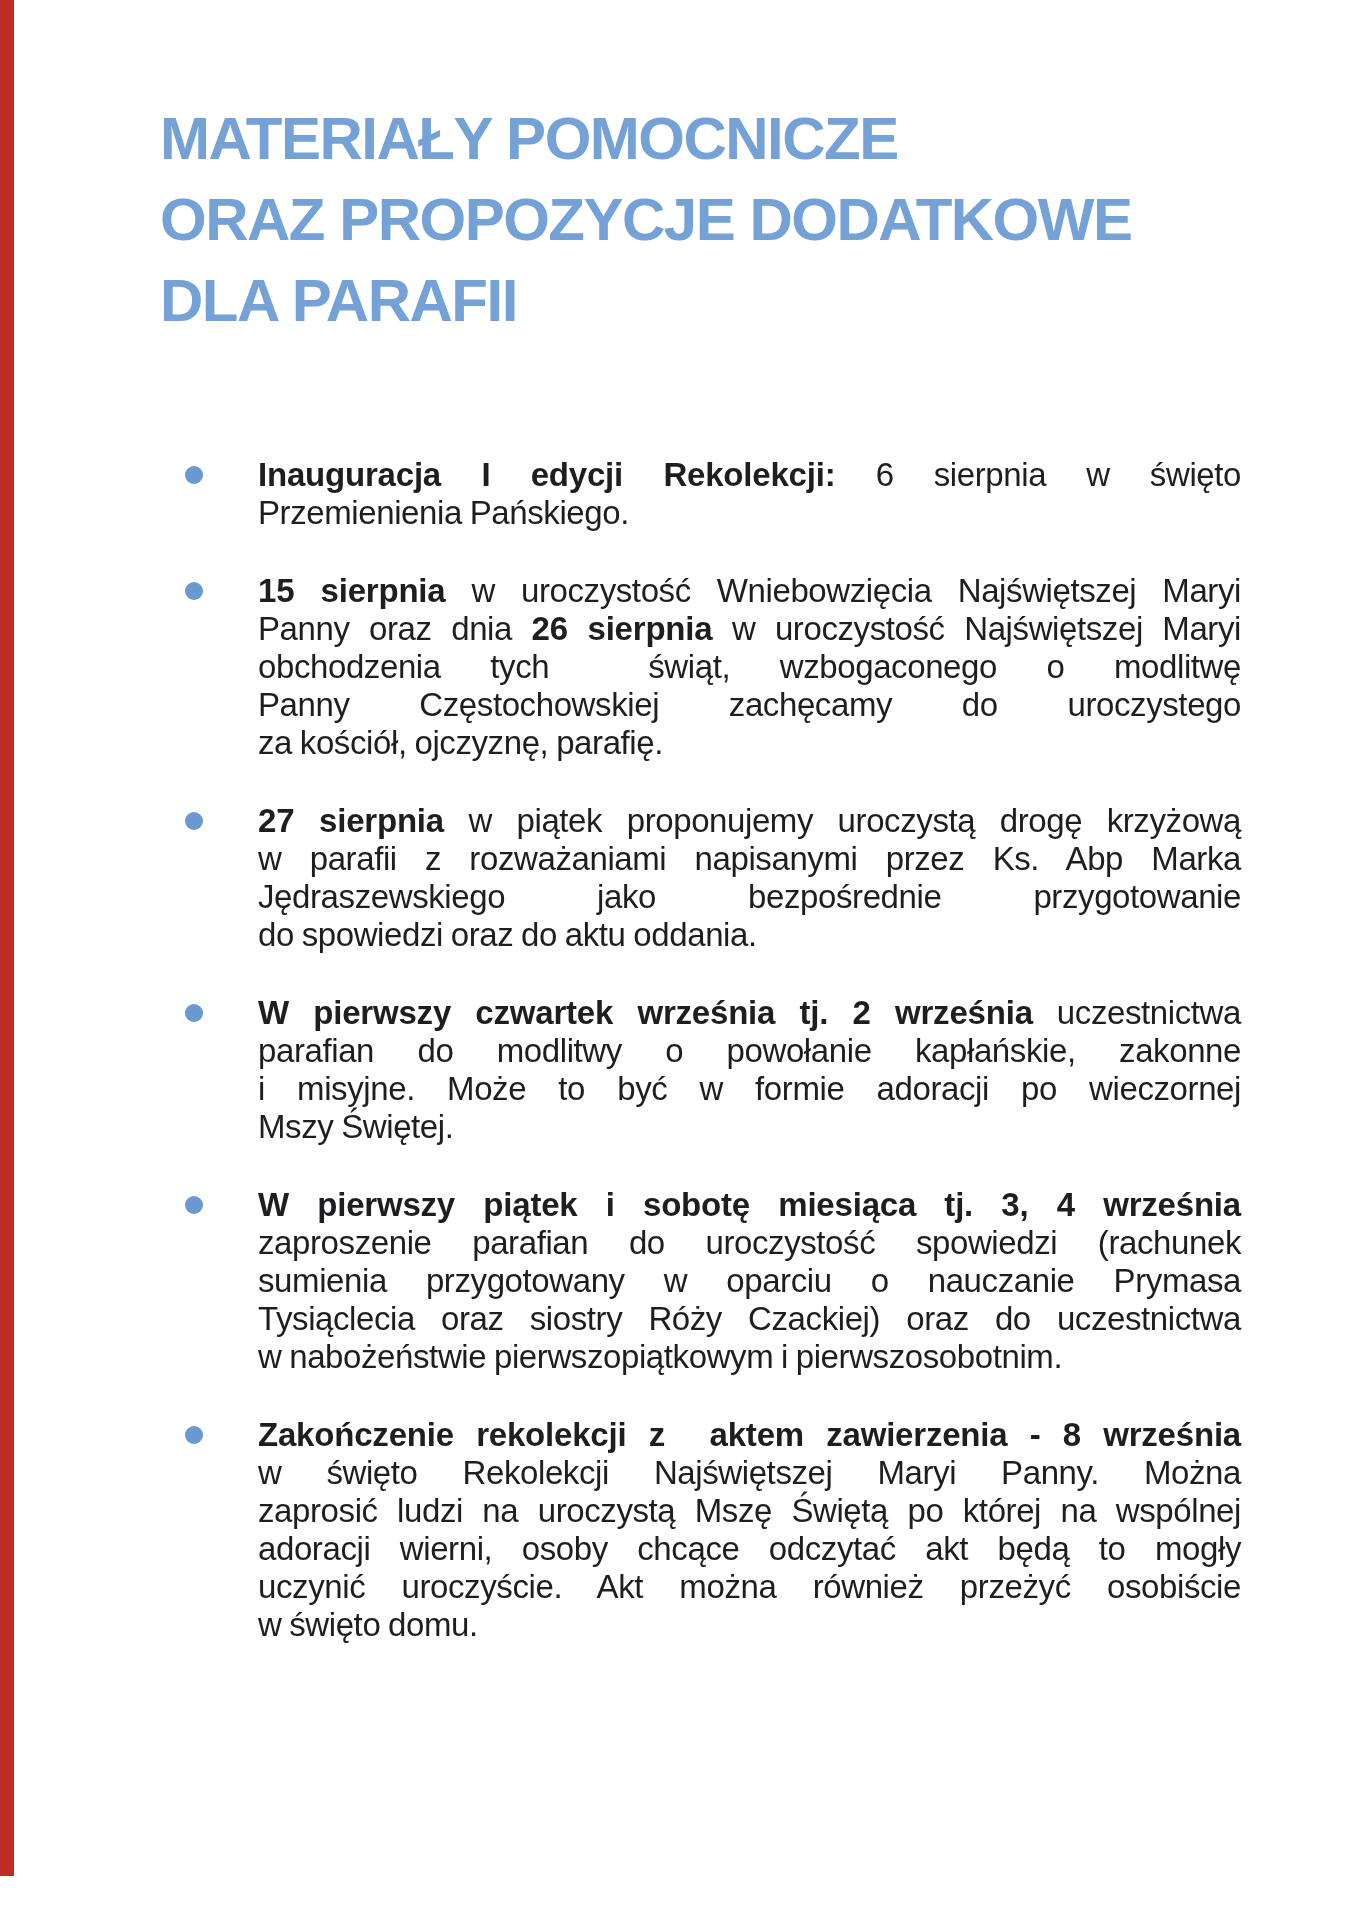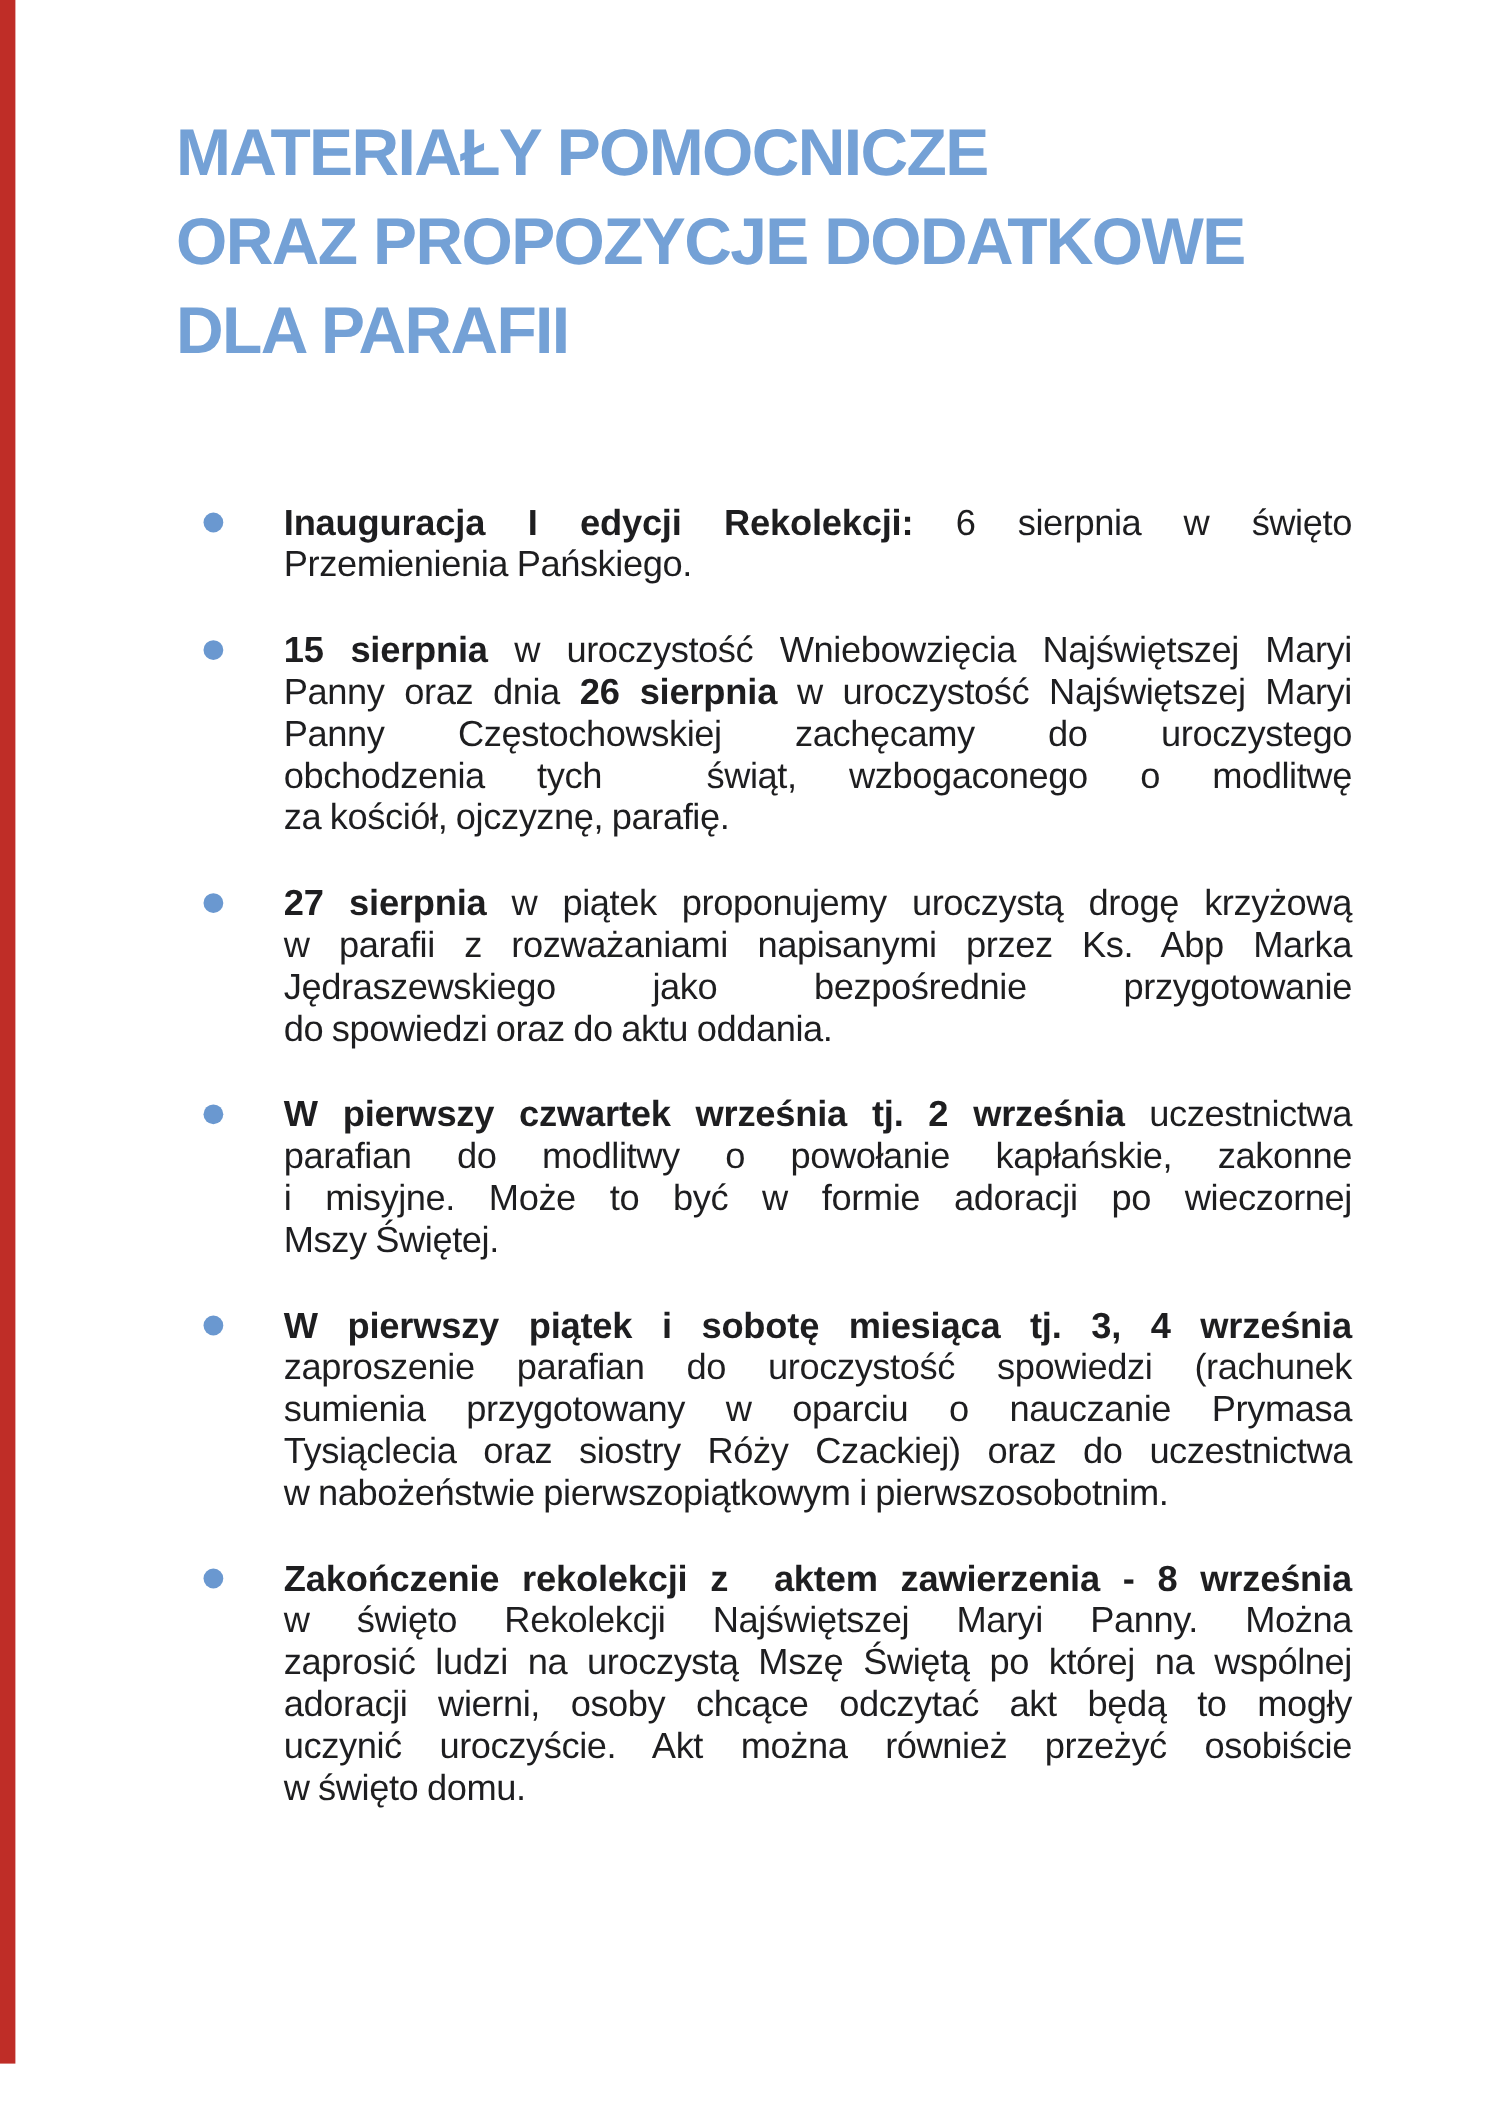--- a/index.html
+++ b/index.html
@@ -23,21 +23,21 @@
     color:var(--title-blue,#74a1d6);
   }
   .title .title-line { white-space:nowrap; }
   .bullets {
     position:absolute; left:258px; top:456px; width:987px;
     margin:0; padding:0; list-style:none;
     color:var(--text-color,#1e1e20);
     font-size:33px; line-height:38px;
     letter-spacing:-0.4px; word-spacing:-1px;
   }
-  .bullet-item { position:relative; margin:0 16px 40px 0; }
+  .bullet-item { position:relative; margin:0 4px 40px 0; }
   .dot {
     position:absolute; left:-73px; top:10px;
     width:18px; height:18px; border-radius:50%;
     background:var(--bullet-blue,#6a98d0);
   }
   .line {
     text-align:justify;
     text-align-last:justify;
     white-space:nowrap;
   }
@@ -60,22 +60,22 @@
   <ul class="bullets" id="bullets">
       <li class="bullet-item">
         <span class="dot"></span>
         <div class="line"><b>Inauguracja I edycji Rekolekcji:</b><span> 6 sierpnia w święto</span></div>
         <div class="line last"><span>Przemienienia Pańskiego.</span></div>
       </li>
       <li class="bullet-item">
         <span class="dot"></span>
         <div class="line"><b>15 sierpnia</b><span> w uroczystość Wniebowzięcia Najświętszej Maryi</span></div>
         <div class="line"><span>Panny oraz dnia </span><b>26 sierpnia</b><span> w uroczystość Najświętszej Maryi</span></div>
+        <div class="line"><span>obchodzenia tych &nbsp;świąt, wzbogaconego o modlitwę</span></div>
         <div class="line"><span>Panny Częstochowskiej zachęcamy do uroczystego</span></div>
-        <div class="line"><span>obchodzenia tych &nbsp;świąt, wzbogaconego o modlitwę</span></div>
         <div class="line last"><span>za kościół, ojczyznę, parafię.</span></div>
       </li>
       <li class="bullet-item">
         <span class="dot"></span>
         <div class="line"><b>27 sierpnia</b><span> w piątek proponujemy uroczystą drogę krzyżową</span></div>
         <div class="line"><span>w parafii z rozważaniami napisanymi przez Ks. Abp Marka</span></div>
         <div class="line"><span>Jędraszewskiego jako bezpośrednie przygotowanie</span></div>
         <div class="line last"><span>do spowiedzi oraz do aktu oddania.</span></div>
       </li>
       <li class="bullet-item">

